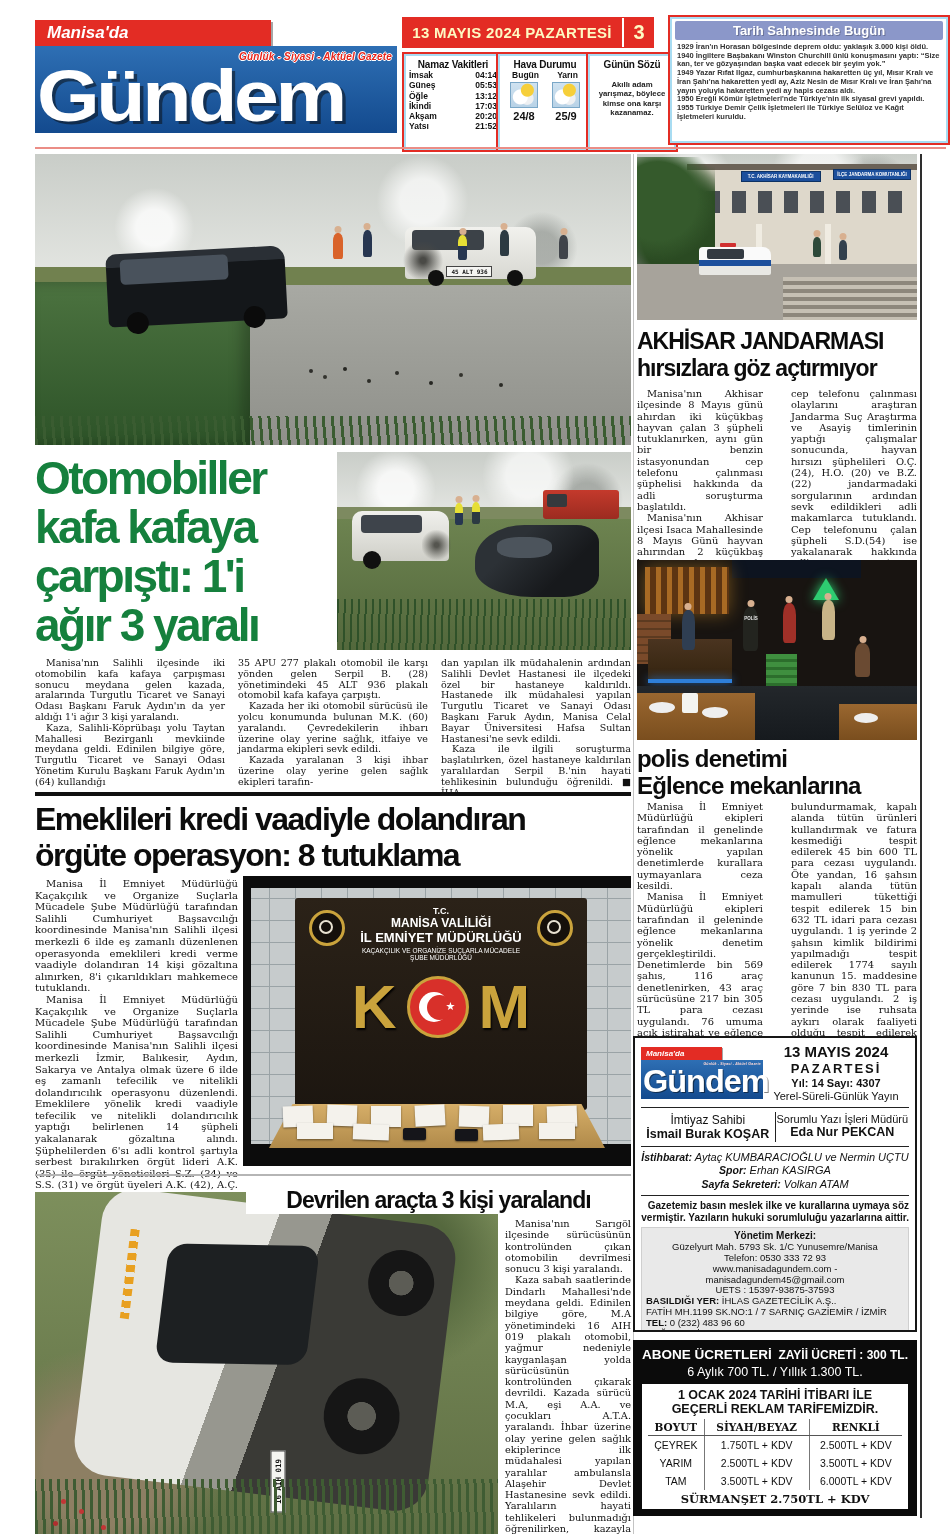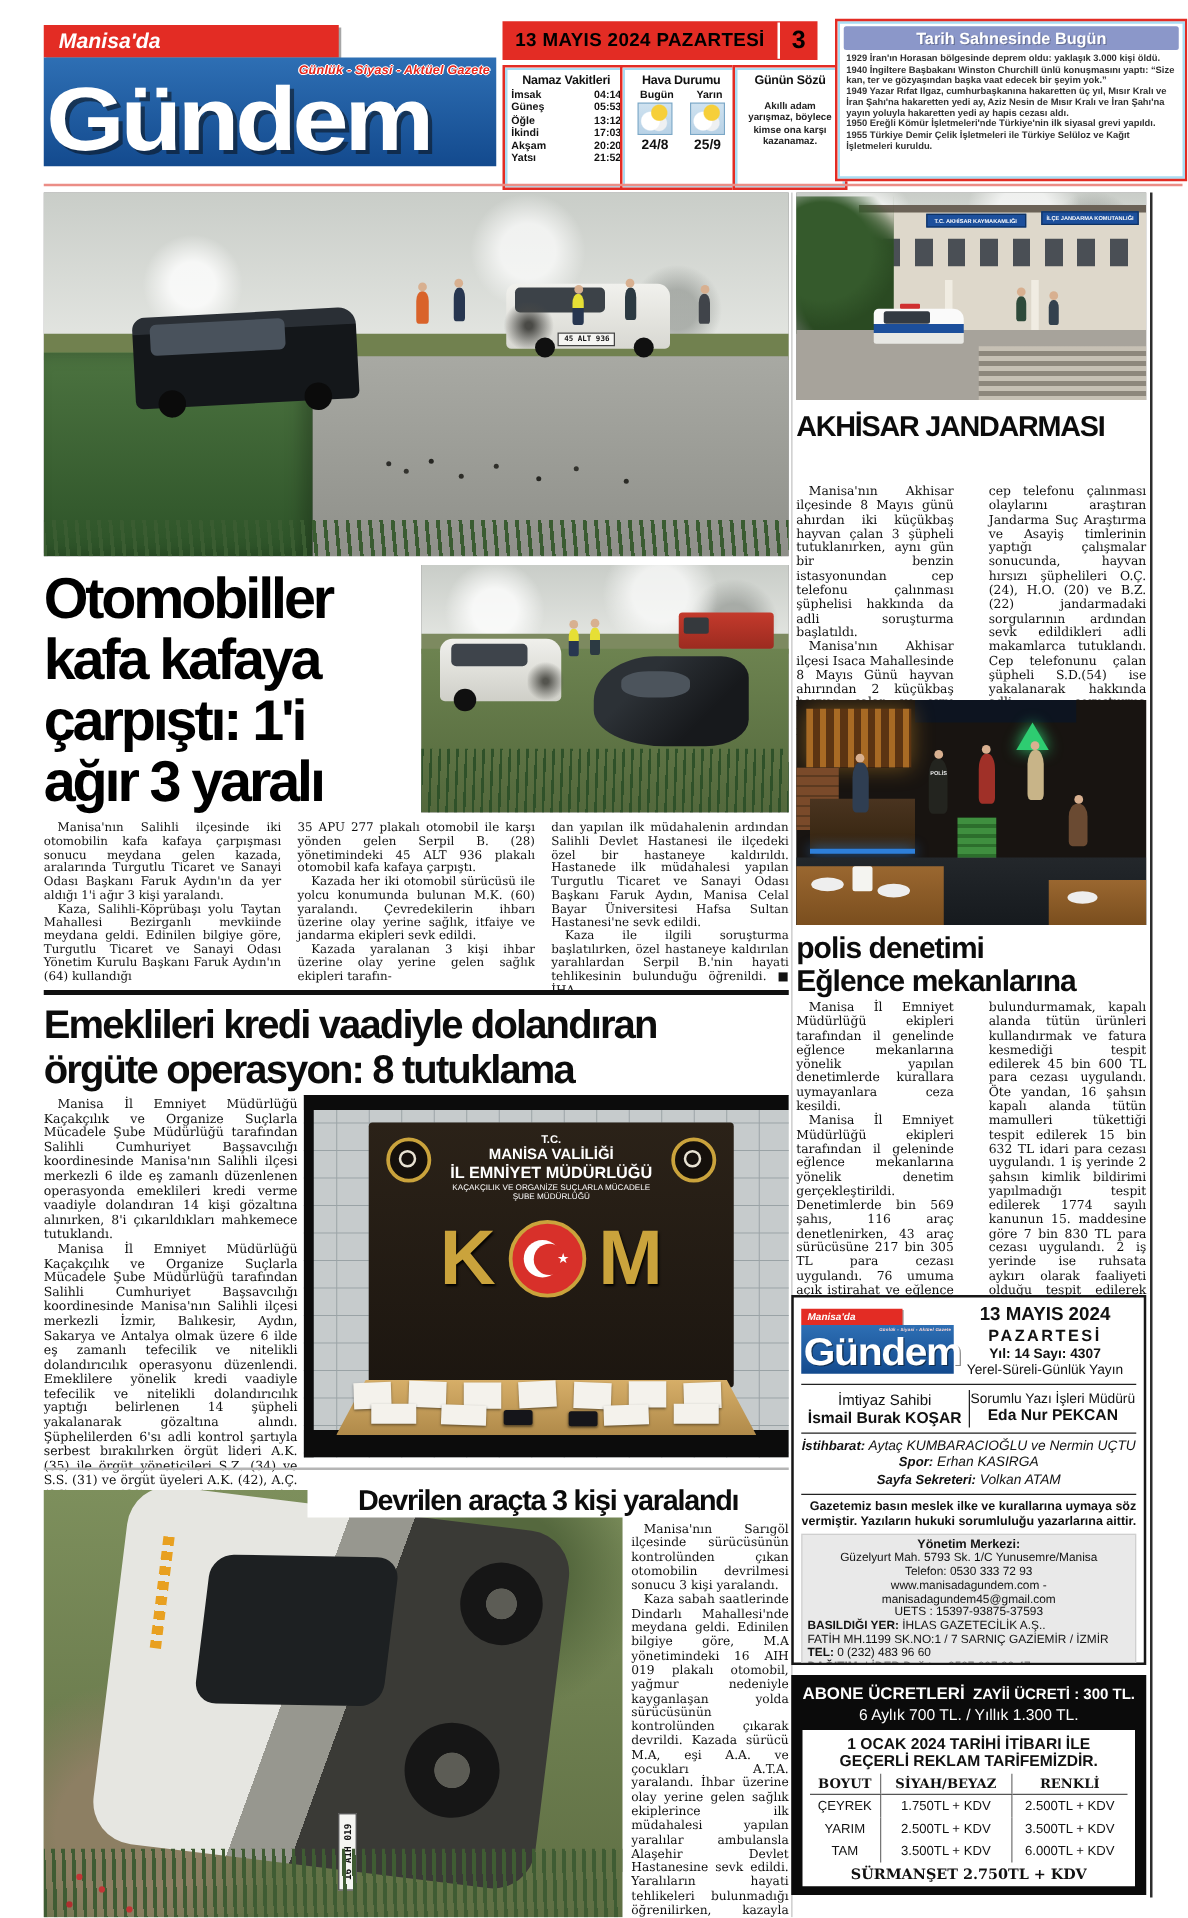--- a/index.html
+++ b/index.html
@@ -14,21 +14,21 @@
           box-shadow:2px 2px 0 rgba(0,0,0,.35)}
   .mh-blue{position:absolute;left:0;top:26px;width:362px;height:87px;
            background:linear-gradient(#2e6fb4,#134a8e)}
   .mh-tag{position:absolute;right:5px;top:5px;color:#e8251c;font:bold italic 10px "Liberation Sans",sans-serif;
           text-shadow:-1px 0 #fff,1px 0 #fff,0 -1px #fff,0 1px #fff;letter-spacing:.2px}
   .mh-brand{position:absolute;left:2px;bottom:-2px;color:#fff;font:bold 72px/78px "Liberation Sans",sans-serif;
             letter-spacing:-3px;text-shadow:3px 3px 0 rgba(10,10,10,.5);transform:scaleX(1.12);transform-origin:left}
 
   
   .datebar{left:402px;top:17px;width:252px;height:31px;background:#e32c24;display:flex;align-items:center;
-           font-family:"Liberation Sans",sans-serif;color:#000000}
+           font-family:"Liberation Sans",sans-serif;color:#fef9c3}
   .datebar .dtxt{flex:1;text-align:center;font-weight:bold;font-size:15px;letter-spacing:.3px}
   .datebar .pnum{width:30px;text-align:center;font-weight:bold;font-size:20px;border-left:2px solid #fff;line-height:29px}
 
   
   .ibox{border:2px solid #e32c24;box-shadow:inset 0 0 0 2px #a8dcf2;background:#fff;
         font-family:"Liberation Sans",sans-serif;padding:5px 5px 3px}
   .ibox .ititle{font-weight:bold;font-size:10px;text-align:center;letter-spacing:-.2px}
   .namaz{left:402px;top:52px;width:88px;height:88px}
   .prow{display:flex;justify-content:space-between;font-size:8.5px;font-weight:bold;line-height:10.3px}
   .hava{left:496px;top:52px;width:84px;height:88px;text-align:center}
@@ -58,21 +58,21 @@
   .person::before{content:"";position:absolute;left:50%;transform:translateX(-50%);top:-7px;width:7px;height:7px;
                   border-radius:50%;background:#d8b090}
   .vest{background:linear-gradient(#e6df35 45%,var(--c,#2b3a52) 45%)}
 
   
   .ph-main{left:35px;top:154px;width:596px;height:291px}
   
   .ph-crash2{left:337px;top:452px;width:294px;height:198px}
   
   .hl-crash{left:35px;top:454px;width:300px;font:bold 46px/49px "Liberation Sans",sans-serif;
-            letter-spacing:-2.5px;color:#000000}
+            letter-spacing:-2.5px;color:#15803d}
   
   .body3{left:35px;top:658px;width:596px;height:130px;display:flex;gap:13px}
   .bcol{flex:1;font-size:9.5px;line-height:10.8px;text-align:justify}
   .bcol p{margin:0;text-indent:11px}
   .bcol p.cont{text-indent:0}
   .rule-b{left:35px;top:792px;width:596px;height:4px;background:#101010}
   .hl-emekli{left:35px;top:801px;width:596px;font:bold 32px/36px "Liberation Sans",sans-serif;letter-spacing:-1.5px;color:#0c0c0c}
   .emekli-col{left:35px;top:878px;width:203px;height:292px;font-size:10px;line-height:11.6px;text-align:justify}
   .emekli-col p{margin:0;text-indent:11px}
   .ph-kom{left:243px;top:876px;width:388px;height:290px}
@@ -404,20 +404,21 @@
     <div class="abs" style="left:22%;top:56%;width:26%;height:17%;background:linear-gradient(#fafafa 45%,#1c4f9c 45% 68%,#e8e8e4 68%);border-radius:4px 8px 2px 2px">
       <div class="abs" style="left:12%;top:8%;width:50%;height:36%;background:#333a42;border-radius:2px"></div>
       <div class="abs" style="left:30%;top:-4px;width:16px;height:4px;background:#d03030;border-radius:1px"></div>
     </div>
     <div class="person" style="left:63%;top:50%;width:8px;height:20px;--c:#2e4a3a"></div>
     <div class="person" style="left:72%;top:52%;width:8px;height:20px;--c:#33414e"></div>
   </div>
 
   <div class="abs hl-akh">
     <div>AKHİSAR JANDARMASI</div>
+    <div>hırsızlara göz açtırmıyor</div>
   </div>
 
   <div class="abs body2 akh-body">
     <div class="rcol">
       <p>Manisa'nın Akhisar ilçesinde 8 Mayıs günü ahırdan iki küçükbaş hayvan çalan 3 şüpheli tutuklanırken, aynı gün bir benzin istasyonundan cep telefonu çalınması şüphelisi hakkında da adli soruşturma başlatıldı.</p>
       <p>Manisa'nın Akhisar ilçesi Isaca Mahallesinde 8 Mayıs Günü hayvan ahırından 2 küçükbaş hayvan çalan ve aynı gün bir benzin istasyonundan</p>
     </div>
     <div class="rcol">
       <p class="cont">cep telefonu çalınması olaylarını araştıran Jandarma Suç Araştırma ve Asayiş timlerinin yaptığı çalışmalar sonucunda, hayvan hırsızı şüphelileri O.Ç. (24), H.O. (20) ve B.Z. (22) jandarmadaki sorgularının ardından sevk edildikleri adli makamlarca tutuklandı. Cep telefonunu çalan şüpheli S.D.(54) ise yakalanarak hakkında adli soruşturma başlatıldı. ■ İHA</p>
     </div>

